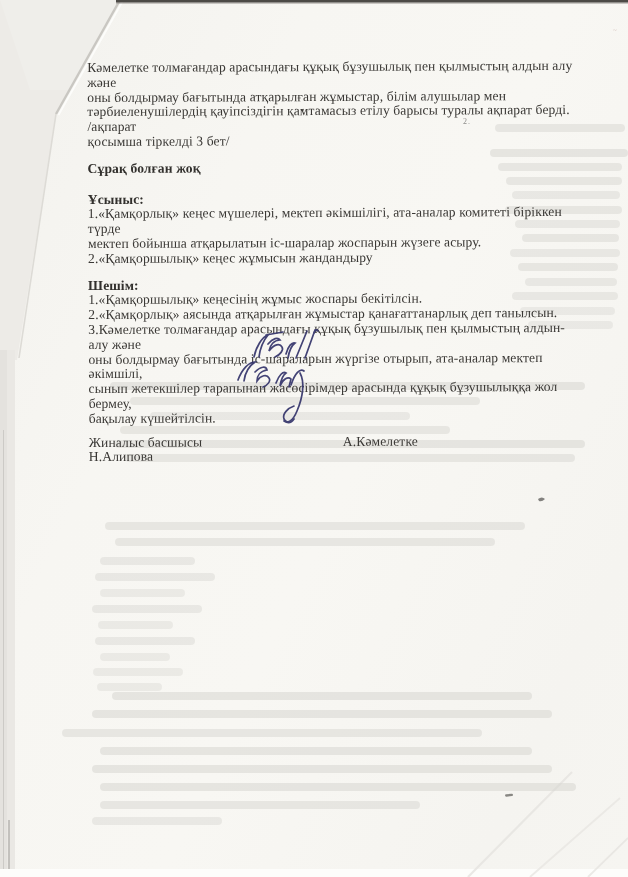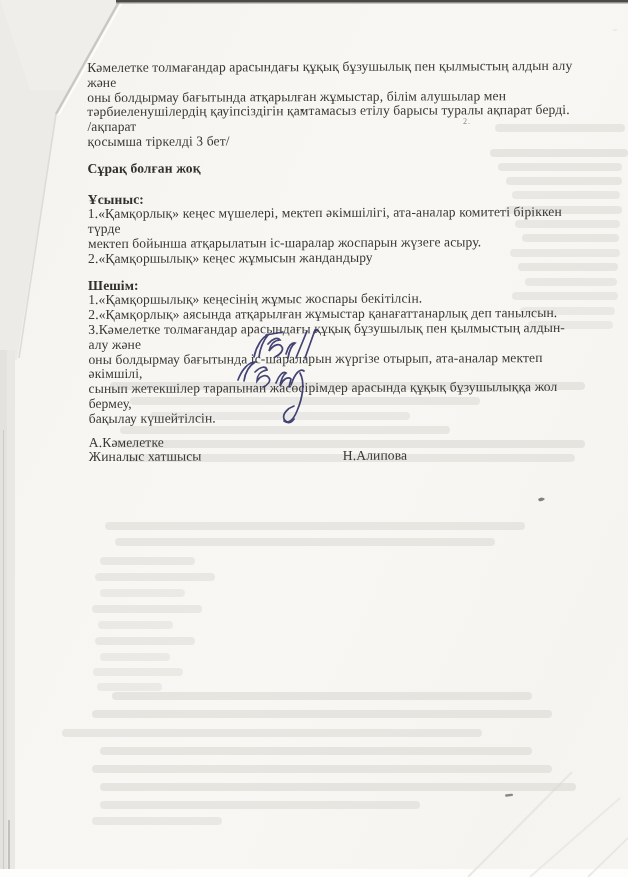--- a/index.html
+++ b/index.html
@@ -144,25 +144,25 @@
         <div>2.«Қамқорлық» аясында атқарылған жұмыстар қанағаттанарлық деп танылсын.</div>
         <div>3.Кәмелетке толмағандар арасындағы құқық бұзушылық пен қылмыстың алдын-алу және</div>
         <div>оны болдырмау бағытында іс-шараларын жүргізе отырып, ата-аналар мектеп әкімшілі,</div>
         <div>сынып жетекшілер тарапынан жасөсірімдер арасында құқық бұзушылыққа жол бермеу,</div>
         <div>бақылау күшейтілсін.</div>
       </div>
 
     <div class="signoff">
 
         <div class="sign-row">
+          <span class="sign-role">Жиналыс басшысы</span>
           <span class="sign-name">А.Кәмелетке</span>
         </div>
 
         <div class="sign-row">
-          <span class="sign-role">Жиналыс хатшысы</span>
           <span class="sign-name">Н.Алипова</span>
         </div>
       </div>
   </div>
 
   <svg class="signature-svg" viewBox="0 0 118 108" xmlns="http://www.w3.org/2000/svg" style="color: rgb(52, 52, 107);">
     <g fill="none" stroke="currentColor" stroke-width="1.7" stroke-linecap="round" opacity="0.92">
       <path d="M26,34 C28,24 34,14 40,12 C35,18 32,26 31,34"></path>
       <path d="M40,21 c5,-6 10,-7 12,-4 c-6,0 -10,5 -11,11 c5,-7 11,-8 13,-4 c2,3 -2,8 -7,10"></path>
       <path d="M38,12 l17,-3"></path>

